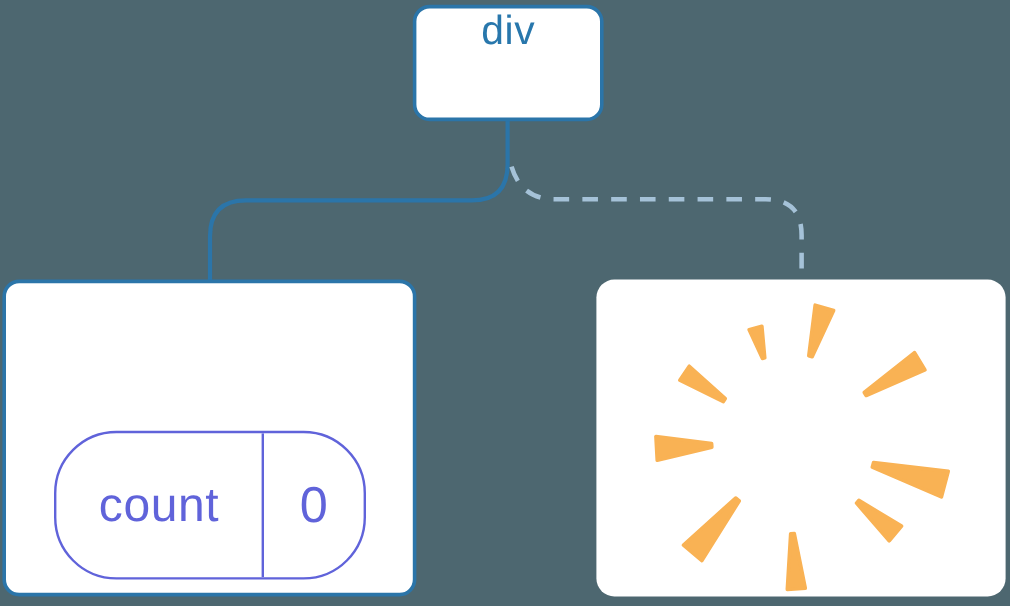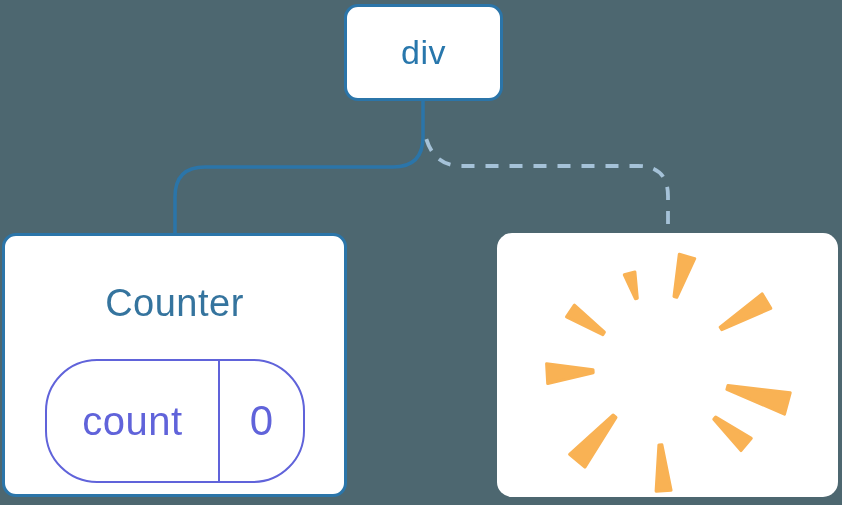--- a/index.html
+++ b/index.html
@@ -16,21 +16,21 @@
   .stage{position:relative;width:842px;height:505px;background:var(--bg);}
 
   svg.edges{position:absolute;left:0;top:0;width:842px;height:505px;pointer-events:none;}
 
   .node-root{
     position:absolute;left:344px;top:4px;width:159px;height:97px;
     background:var(--card);
     border:3px solid var(--edge);
     border-radius:14px;
     box-sizing:border-box;
-    display:flex;align-items:center;justify-content:center;
+    display:flex;align-items:flex-start;justify-content:center;
   }
   .node-root .label{
     color:var(--node-text);
     font-size:34px;font-weight:500;letter-spacing:.5px;
   }
 
   .card{
     position:absolute;top:233px;height:264px;
     background:var(--card);
     border-radius:15px;
@@ -78,21 +78,20 @@
   <svg class="edges" viewBox="0 0 842 505">
     <path d="M 423 100 L 423 137 Q 423 167 393 167 L 205 167 Q 175 167 175 197 L 175 234" fill="none" stroke="#2B75A9" stroke-width="3.5"></path>
     <path d="M 425 134 Q 432 166 462 166 L 638 166 Q 668 166 668 196 L 668 234" fill="none" stroke="#A5C2D8" stroke-width="3.8" stroke-dasharray="13 11" stroke-dashoffset="19" stroke-linecap="butt"></path>
   </svg>
 
   <div class="node-root">
     <span class="label">div</span>
   </div>
 
   <div class="card counter">
-    <div class="counter-title">Counter</div>
     <div class="state-pill">
       <div class="key">count</div>
       <div class="divider"></div>
       <div class="value">0</div>
     </div>
   </div>
 
   <div class="card removed">
     <svg class="poof" viewBox="0 0 341 264" id="poof-svg">
         <polygon points="197.7,25.7 182.3,21.3 177.0,63.5 179.8,64.3" fill="#F9B254" stroke="#F9B254" stroke-width="3" stroke-linejoin="round"></polygon>

